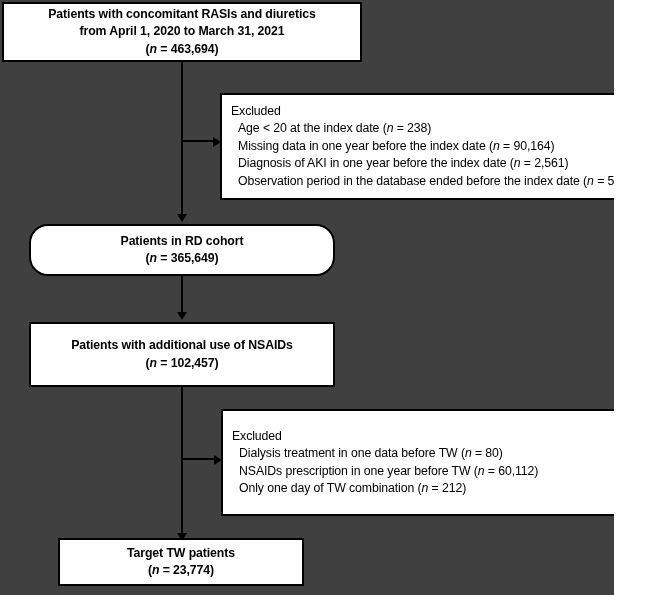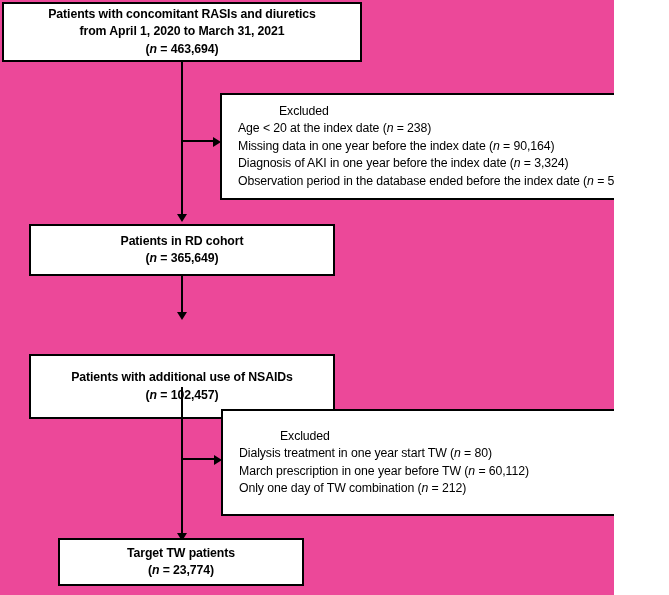--- a/index.html
+++ b/index.html
@@ -4,21 +4,21 @@
 <style>
   html, body {
     margin: 0;
     padding: 0;
     background: #ffffff;
   }
   #canvas {
     position: relative;
     width: 614px;
     height: 595px;
-    background: #ec4899;
+    background: #404040;
     font-family: "Liberation Sans", sans-serif;
     color: #000000;
     overflow: hidden;
   }
   .box {
     position: absolute;
     box-sizing: border-box;
     border: 2px solid #000000;
     background: #ffffff;
   }
@@ -36,21 +36,21 @@
     text-align: left;
     padding-left: 9px;
   }
   .line {
     font-size: 12.3px;
     line-height: 17.4px;
     white-space: nowrap;
     letter-spacing: -0.1px;
   }
   .cohort-box .line { font-weight: bold; }
-  .excl-head { font-weight: normal; margin-left: 48px; }
+  .excl-head { font-weight: normal; }
   .excl-item { padding-left: 7px; }
   .ital { font-style: italic; }
 
   
   .vline {
     position: absolute;
     width: 2px;
     background: #000000;
   }
   .hline {
@@ -89,47 +89,47 @@
   <div class="vline" style="left:181px; top:62px; height:154px;"></div>
   <div class="arrow-down" style="left:177px; top:214px;"></div>
 
   <div class="hline" style="left:181px; top:140px; width:34px;"></div>
   <div class="arrow-right" style="left:213px; top:137px;"></div>
 
   <div class="box excl-box" style="left:220px; top:93px; width:446px; height:107px;">
     <div class="line excl-head">Excluded</div>
     <div class="line excl-item"><span>Age &lt; 20 at the index date (</span><span class="ital">n</span><span> = 238)</span></div>
     <div class="line excl-item"><span>Missing data in one year before the index date (</span><span class="ital">n</span><span> = 90,164)</span></div>
-    <div class="line excl-item"><span>Diagnosis of AKI in one year before the index date (</span><span class="ital">n</span><span> = 3,324)</span></div>
+    <div class="line excl-item"><span>Diagnosis of AKI in one year before the index date (</span><span class="ital">n</span><span> = 2,561)</span></div>
     <div class="line excl-item"><span>Observation period in the database ended before the index date (</span><span class="ital">n</span><span> = 518)</span></div>
   </div>
 
-  <div class="box cohort-box" style="left:29px; top:224px; width:306px; height:52px;">
+  <div class="box cohort-box" style="left:29px; top:224px; width:306px; height:52px;border-radius:19px;">
     <div class="line">Patients in RD cohort</div>
     <div class="line"><span>(</span><span class="ital">n</span><span> = 365,649)</span></div>
   </div>
 
   <div class="vline" style="left:181px; top:276px; height:38px;"></div>
   <div class="arrow-down" style="left:177px; top:312px;"></div>
 
-  <div class="box cohort-box" style="left:29px; top:322px; width:306px; height:65px;margin-top:32px;">
+  <div class="box cohort-box" style="left:29px; top:322px; width:306px; height:65px;">
     <div class="line">Patients with additional use of NSAIDs</div>
     <div class="line"><span>(</span><span class="ital">n</span><span> = 102,457)</span></div>
   </div>
 
   <div class="vline" style="left:181px; top:387px; height:148px;"></div>
   <div class="arrow-down" style="left:177px; top:533px;"></div>
 
   <div class="hline" style="left:181px; top:458px; width:35px;"></div>
   <div class="arrow-right" style="left:214px; top:455px;"></div>
 
   <div class="box excl-box" style="left:221px; top:409px; width:445px; height:107px;">
     <div class="line excl-head">Excluded</div>
-    <div class="line excl-item"><span>Dialysis treatment in one year start TW (</span><span class="ital">n</span><span> = 80)</span></div>
-    <div class="line excl-item"><span>March prescription in one year before TW (</span><span class="ital">n</span><span> = 60,112)</span></div>
+    <div class="line excl-item"><span>Dialysis treatment in one data before TW (</span><span class="ital">n</span><span> = 80)</span></div>
+    <div class="line excl-item"><span>NSAIDs prescription in one year before TW (</span><span class="ital">n</span><span> = 60,112)</span></div>
     <div class="line excl-item"><span>Only one day of TW combination (</span><span class="ital">n</span><span> = 212)</span></div>
   </div>
 
   <div class="box cohort-box" style="left:58px; top:538px; width:246px; height:48px;">
     <div class="line">Target TW patients</div>
     <div class="line"><span>(</span><span class="ital">n</span><span> = 23,774)</span></div>
   </div>
 
 </div>
 

